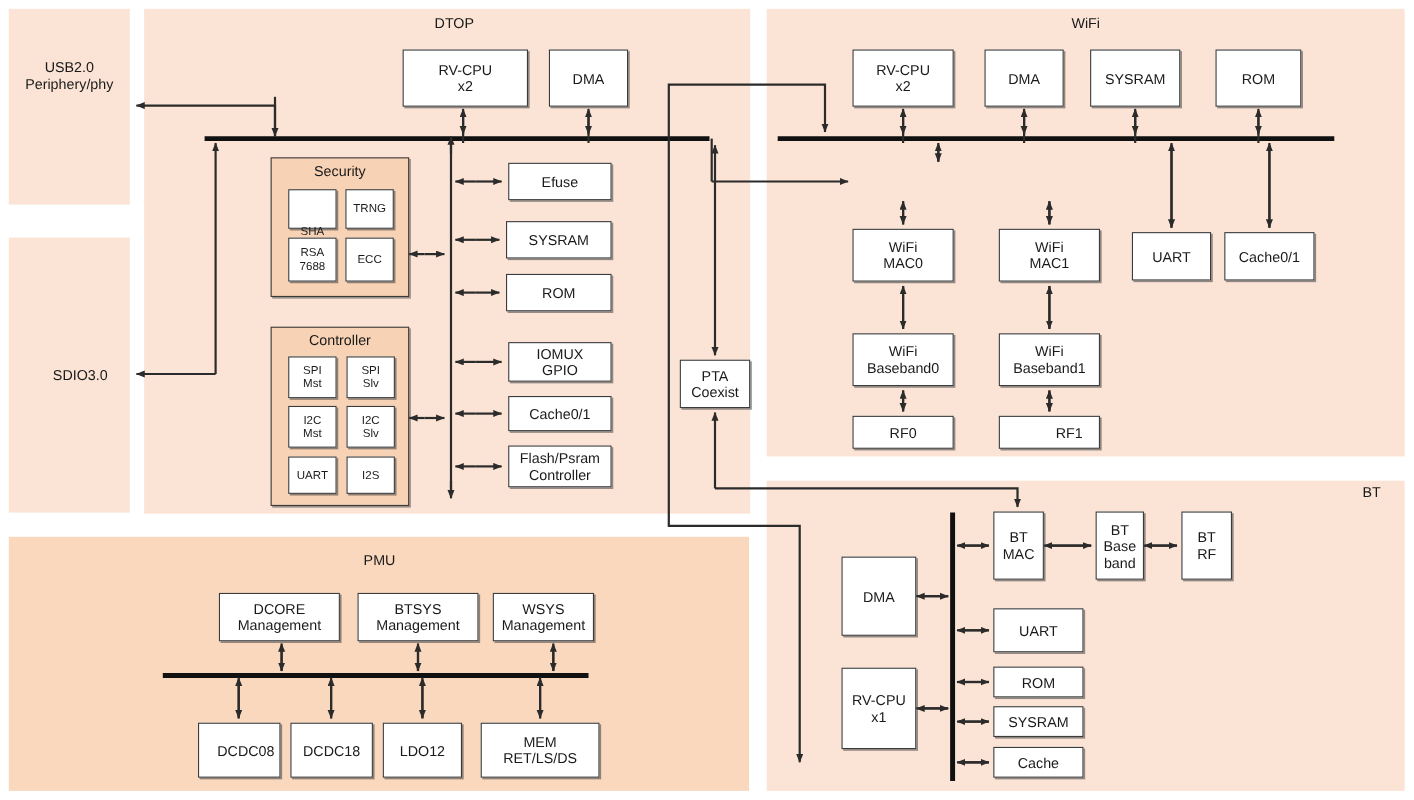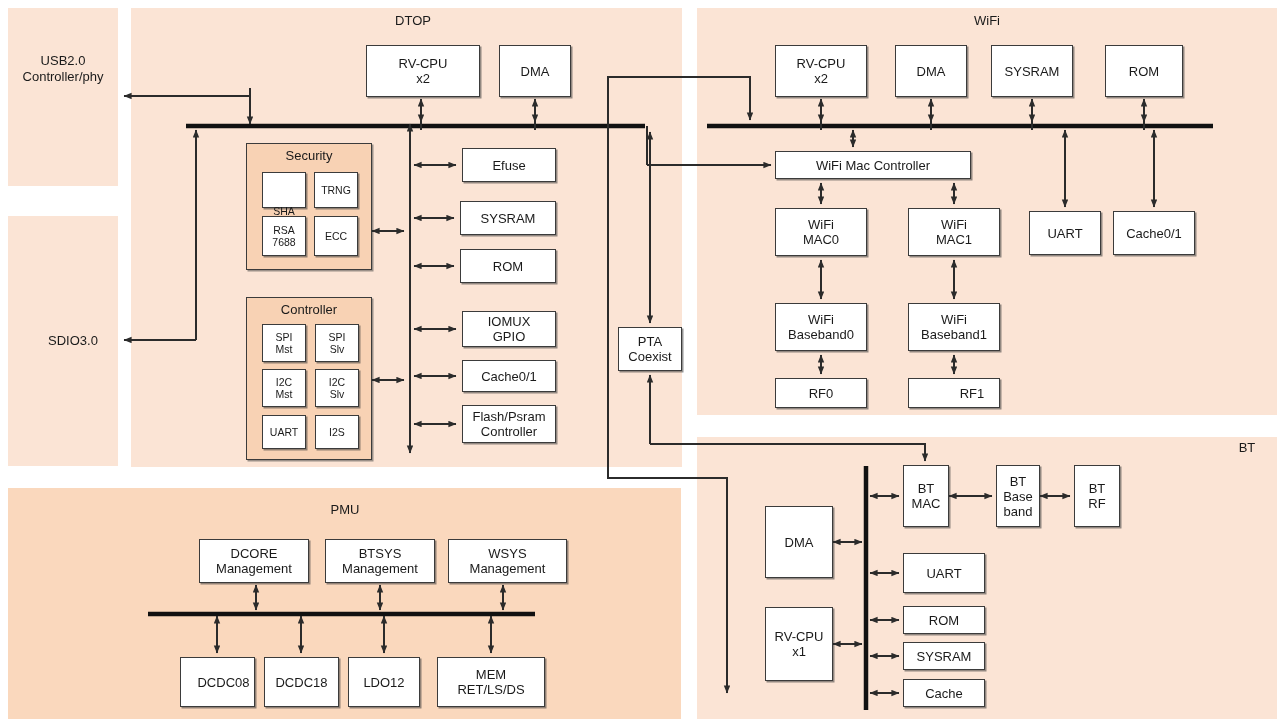--- a/index.html
+++ b/index.html
@@ -40,21 +40,21 @@
   #wires .ln{stroke:#2b2b2b;stroke-width:2;fill:none;}
   #wires .bus{stroke:#111;stroke-width:4.5;fill:none;stroke-linecap:butt;}
 </style>
 </head>
 <body>
 
 <div id="stage">
 
   <div class="region reg-light" style="left:8px;top:8px;width:110px;height:178px;"></div>
   <div class="ftxt" style="left:8px;top:53px;width:110px;">USB2.0
-Controller/phy</div>
+Periphery/phy</div>
 
   <div class="region reg-light" style="left:8px;top:216px;width:110px;height:250px;"></div>
   <div class="ftxt" style="left:8px;top:333px;width:130px;">SDIO3.0</div>
 
   <div class="region reg-light" style="left:131px;top:8px;width:551px;height:459px;"></div>
   <div class="reg-label" style="left:383px;top:13px;width:60px;text-align:center;">DTOP</div>
 
   <div class="blk" style="left:366px;top:45px;width:114px;height:52px;">
     <span class="t" style="white-space:pre-line;">RV-CPU
 x2</span>
@@ -142,23 +142,20 @@
   <div class="blk" style="left:895px;top:45px;width:72px;height:52px;">
     <span class="t" style="white-space:pre-line;">DMA</span>
   </div>
   <div class="blk" style="left:991px;top:45px;width:82px;height:52px;">
     <span class="t" style="white-space:pre-line;">SYSRAM</span>
   </div>
   <div class="blk" style="left:1105px;top:45px;width:78px;height:52px;">
     <span class="t" style="white-space:pre-line;">ROM</span>
   </div>
 
-  <div class="blk" style="left:775px;top:151px;width:196px;height:28px;">
-    <span class="t" style="white-space:pre-line;">WiFi Mac Controller</span>
-  </div>
 
   <div class="blk" style="left:775px;top:208px;width:92px;height:48px;">
     <span class="t" style="white-space:pre-line;">WiFi
 MAC0</span>
   </div>
   <div class="blk" style="left:908px;top:208px;width:92px;height:48px;">
     <span class="t" style="white-space:pre-line;">WiFi
 MAC1</span>
   </div>
 
@@ -227,21 +224,21 @@
   <div class="reg-label" style="left:315px;top:502px;width:60px;text-align:center;">PMU</div>
 
   <div class="blk" style="left:199px;top:539px;width:110px;height:44px;">
     <span class="t" style="white-space:pre-line;">DCORE
 Management</span>
   </div>
   <div class="blk" style="left:325px;top:539px;width:110px;height:44px;">
     <span class="t" style="white-space:pre-line;">BTSYS
 Management</span>
   </div>
-  <div class="blk" style="left:448px;top:539px;width:119px;height:44px;justify-content:center;">
+  <div class="blk" style="left:448px;top:539px;width:92px;height:44px;justify-content:center;">
     <span class="t" style="white-space:pre-line;">WSYS
 Management</span>
   </div>
 
   <div class="blk" style="left:180px;top:657px;width:75px;height:50px;">
     <span class="t" style="white-space:pre-line;padding-left:12px;">DCDC08</span>
   </div>
   <div class="blk" style="left:264px;top:657px;width:75px;height:50px;">
     <span class="t" style="white-space:pre-line;">DCDC18</span>
   </div>

